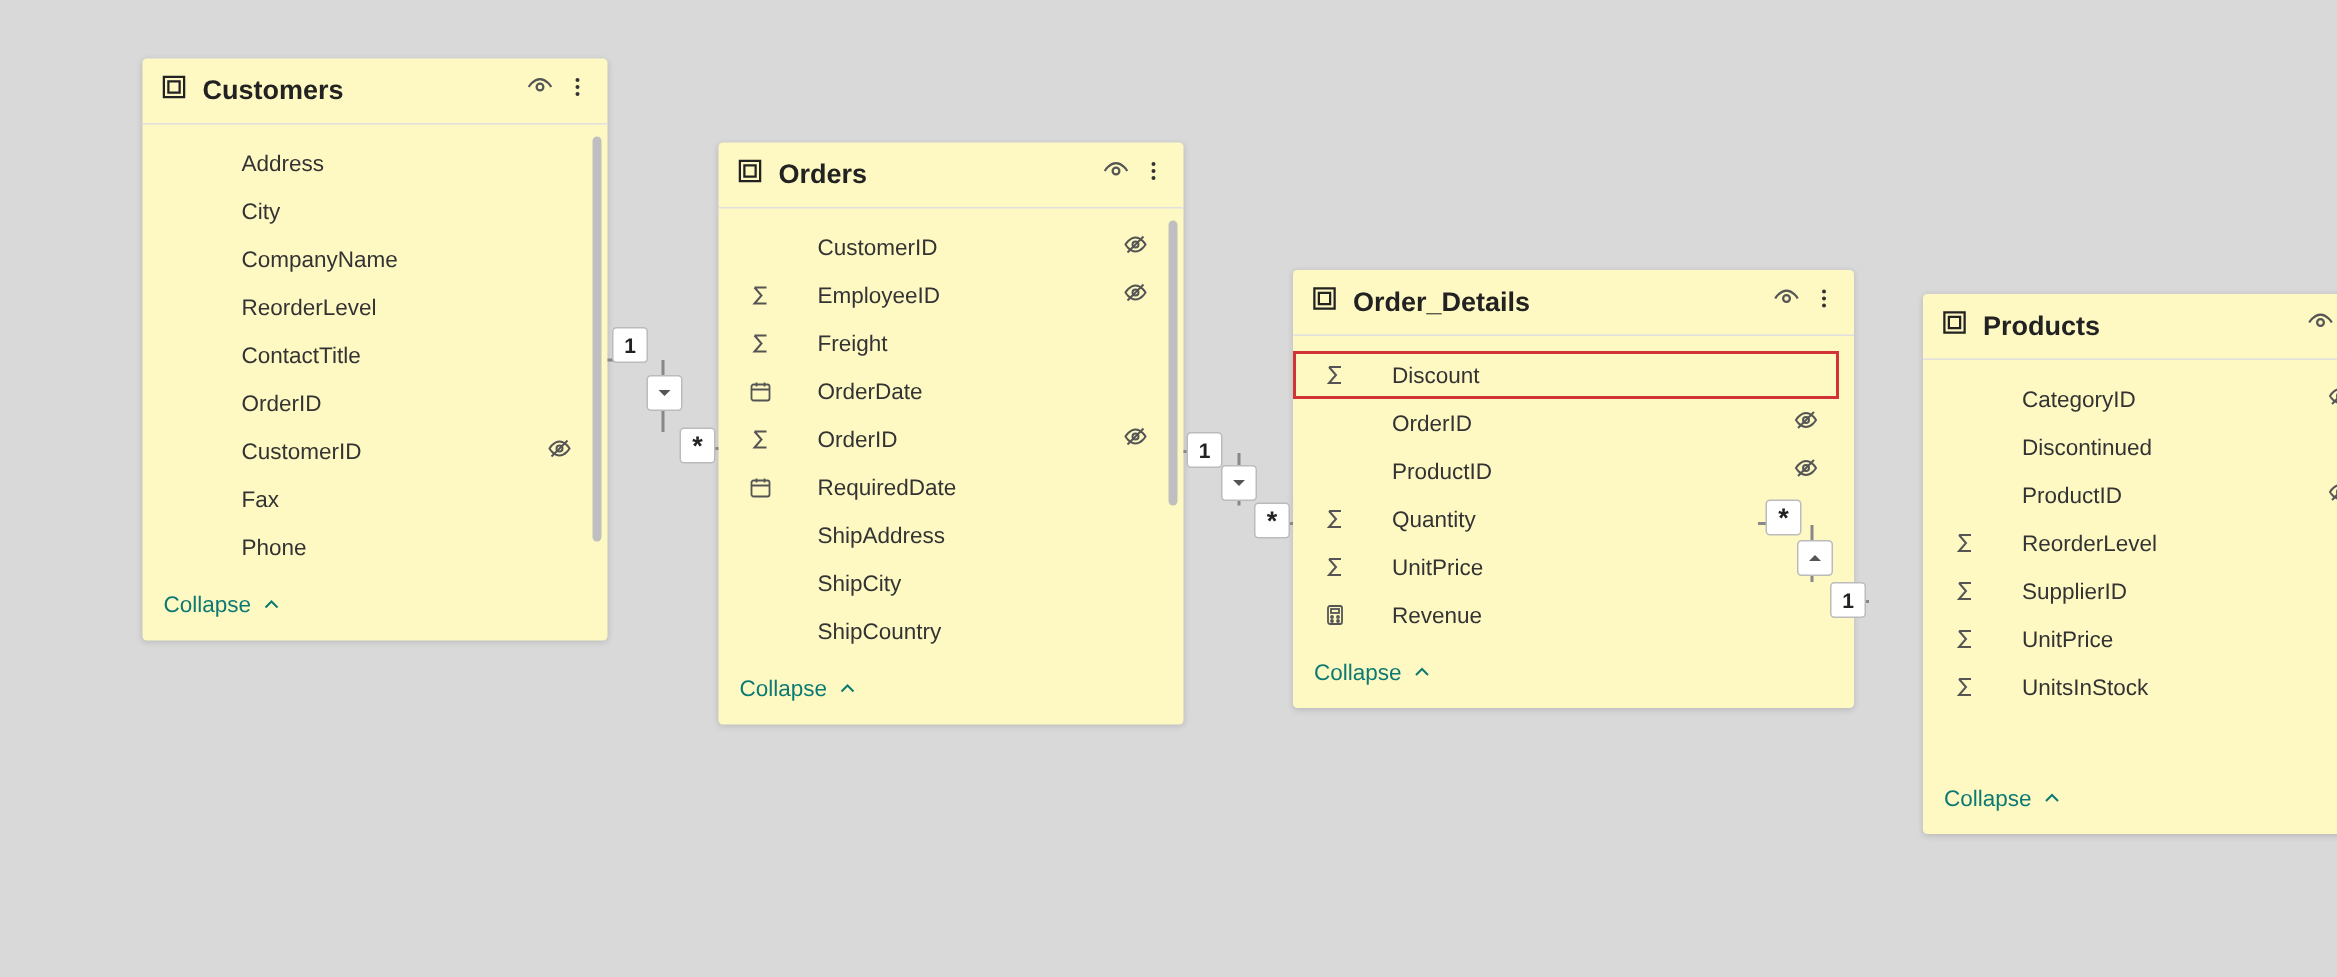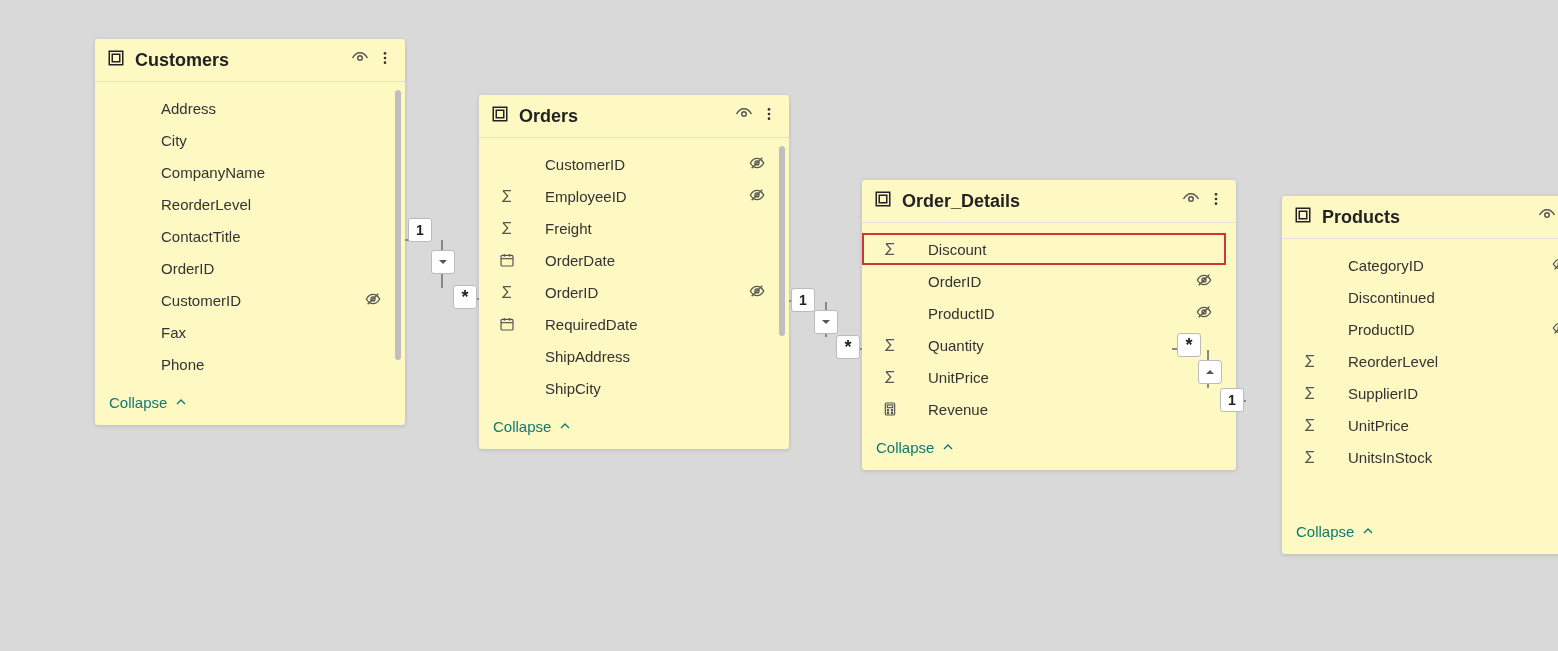--- a/index.html
+++ b/index.html
@@ -188,20 +188,24 @@
             <span class="field-name">RequiredDate</span>
           </div>
           <div class="field-row">
             <span class="type-icon"></span>
             <span class="field-name">ShipAddress</span>
           </div>
           <div class="field-row">
             <span class="type-icon"></span>
             <span class="field-name">ShipCity</span>
           </div>
+          <div class="field-row">
+            <span class="type-icon"></span>
+            <span class="field-name">ShipCountry</span>
+          </div>
         </div>
       <div class="scrollbar" style="height:190px"></div>
     </div>
     <div class="collapse">
         <span>Collapse</span>
         <span><svg class="ico-sm" viewBox="0 0 24 24" fill="none" stroke="#0c7a73" stroke-width="2">
             <path d="M6 15l6-6 6 6"></path>
           </svg></span>
       </div>
   </div>

